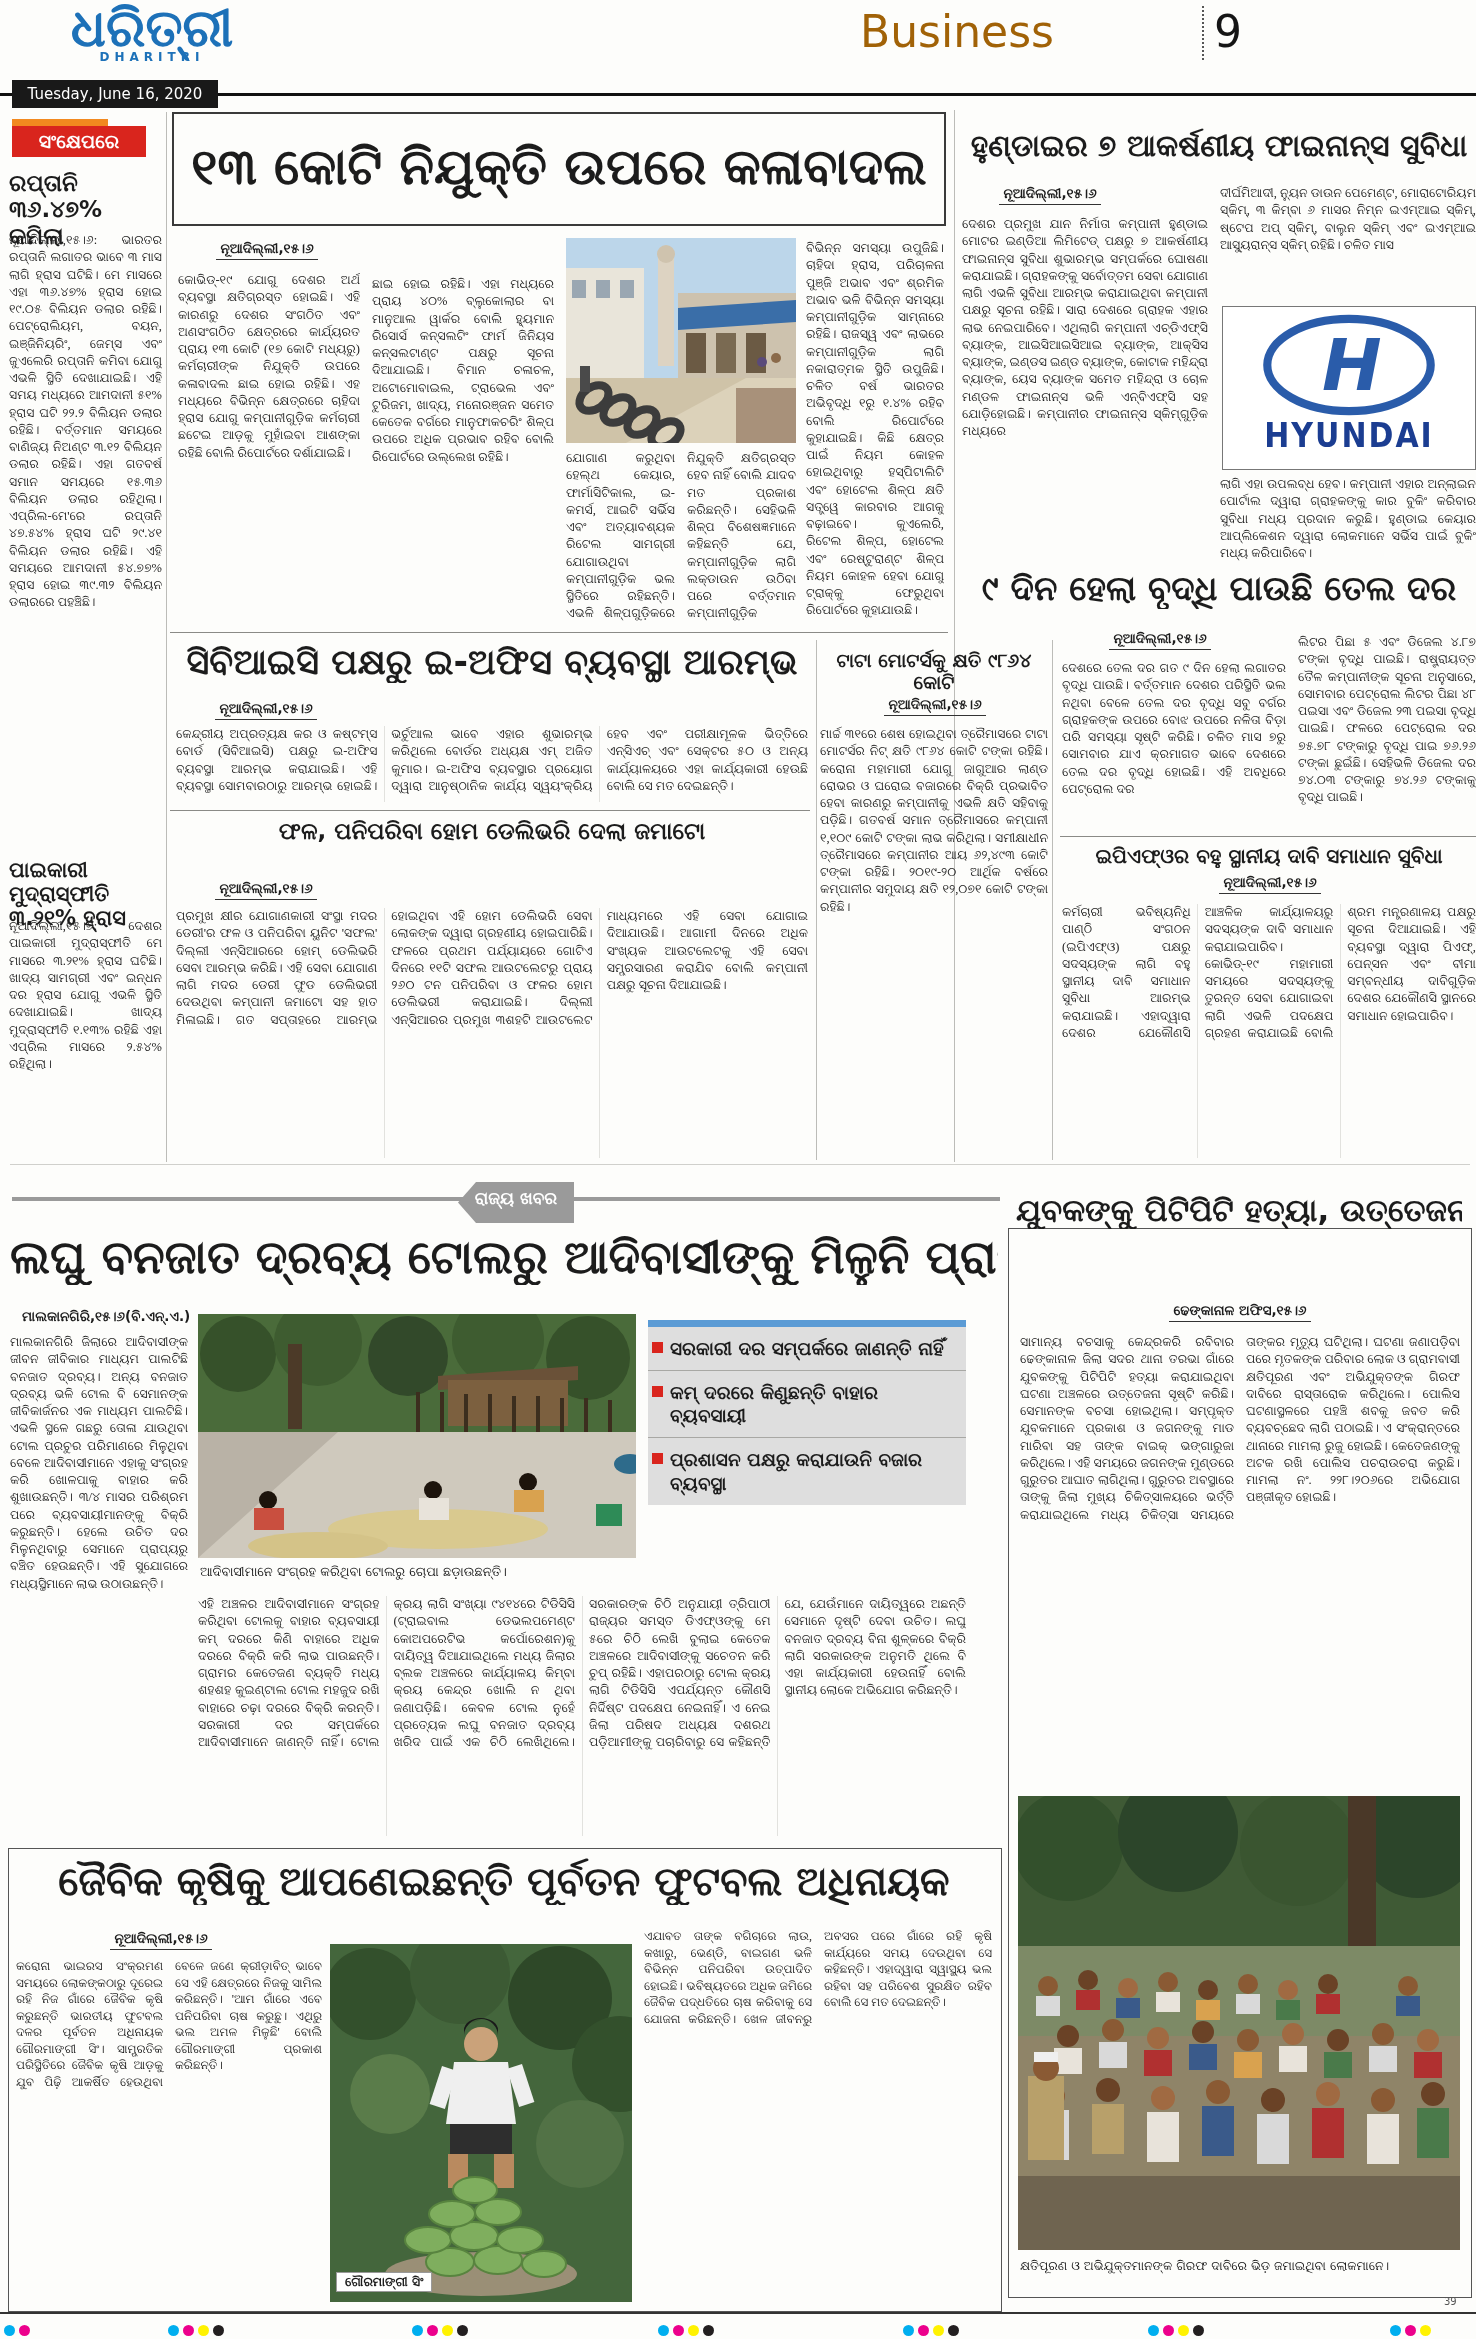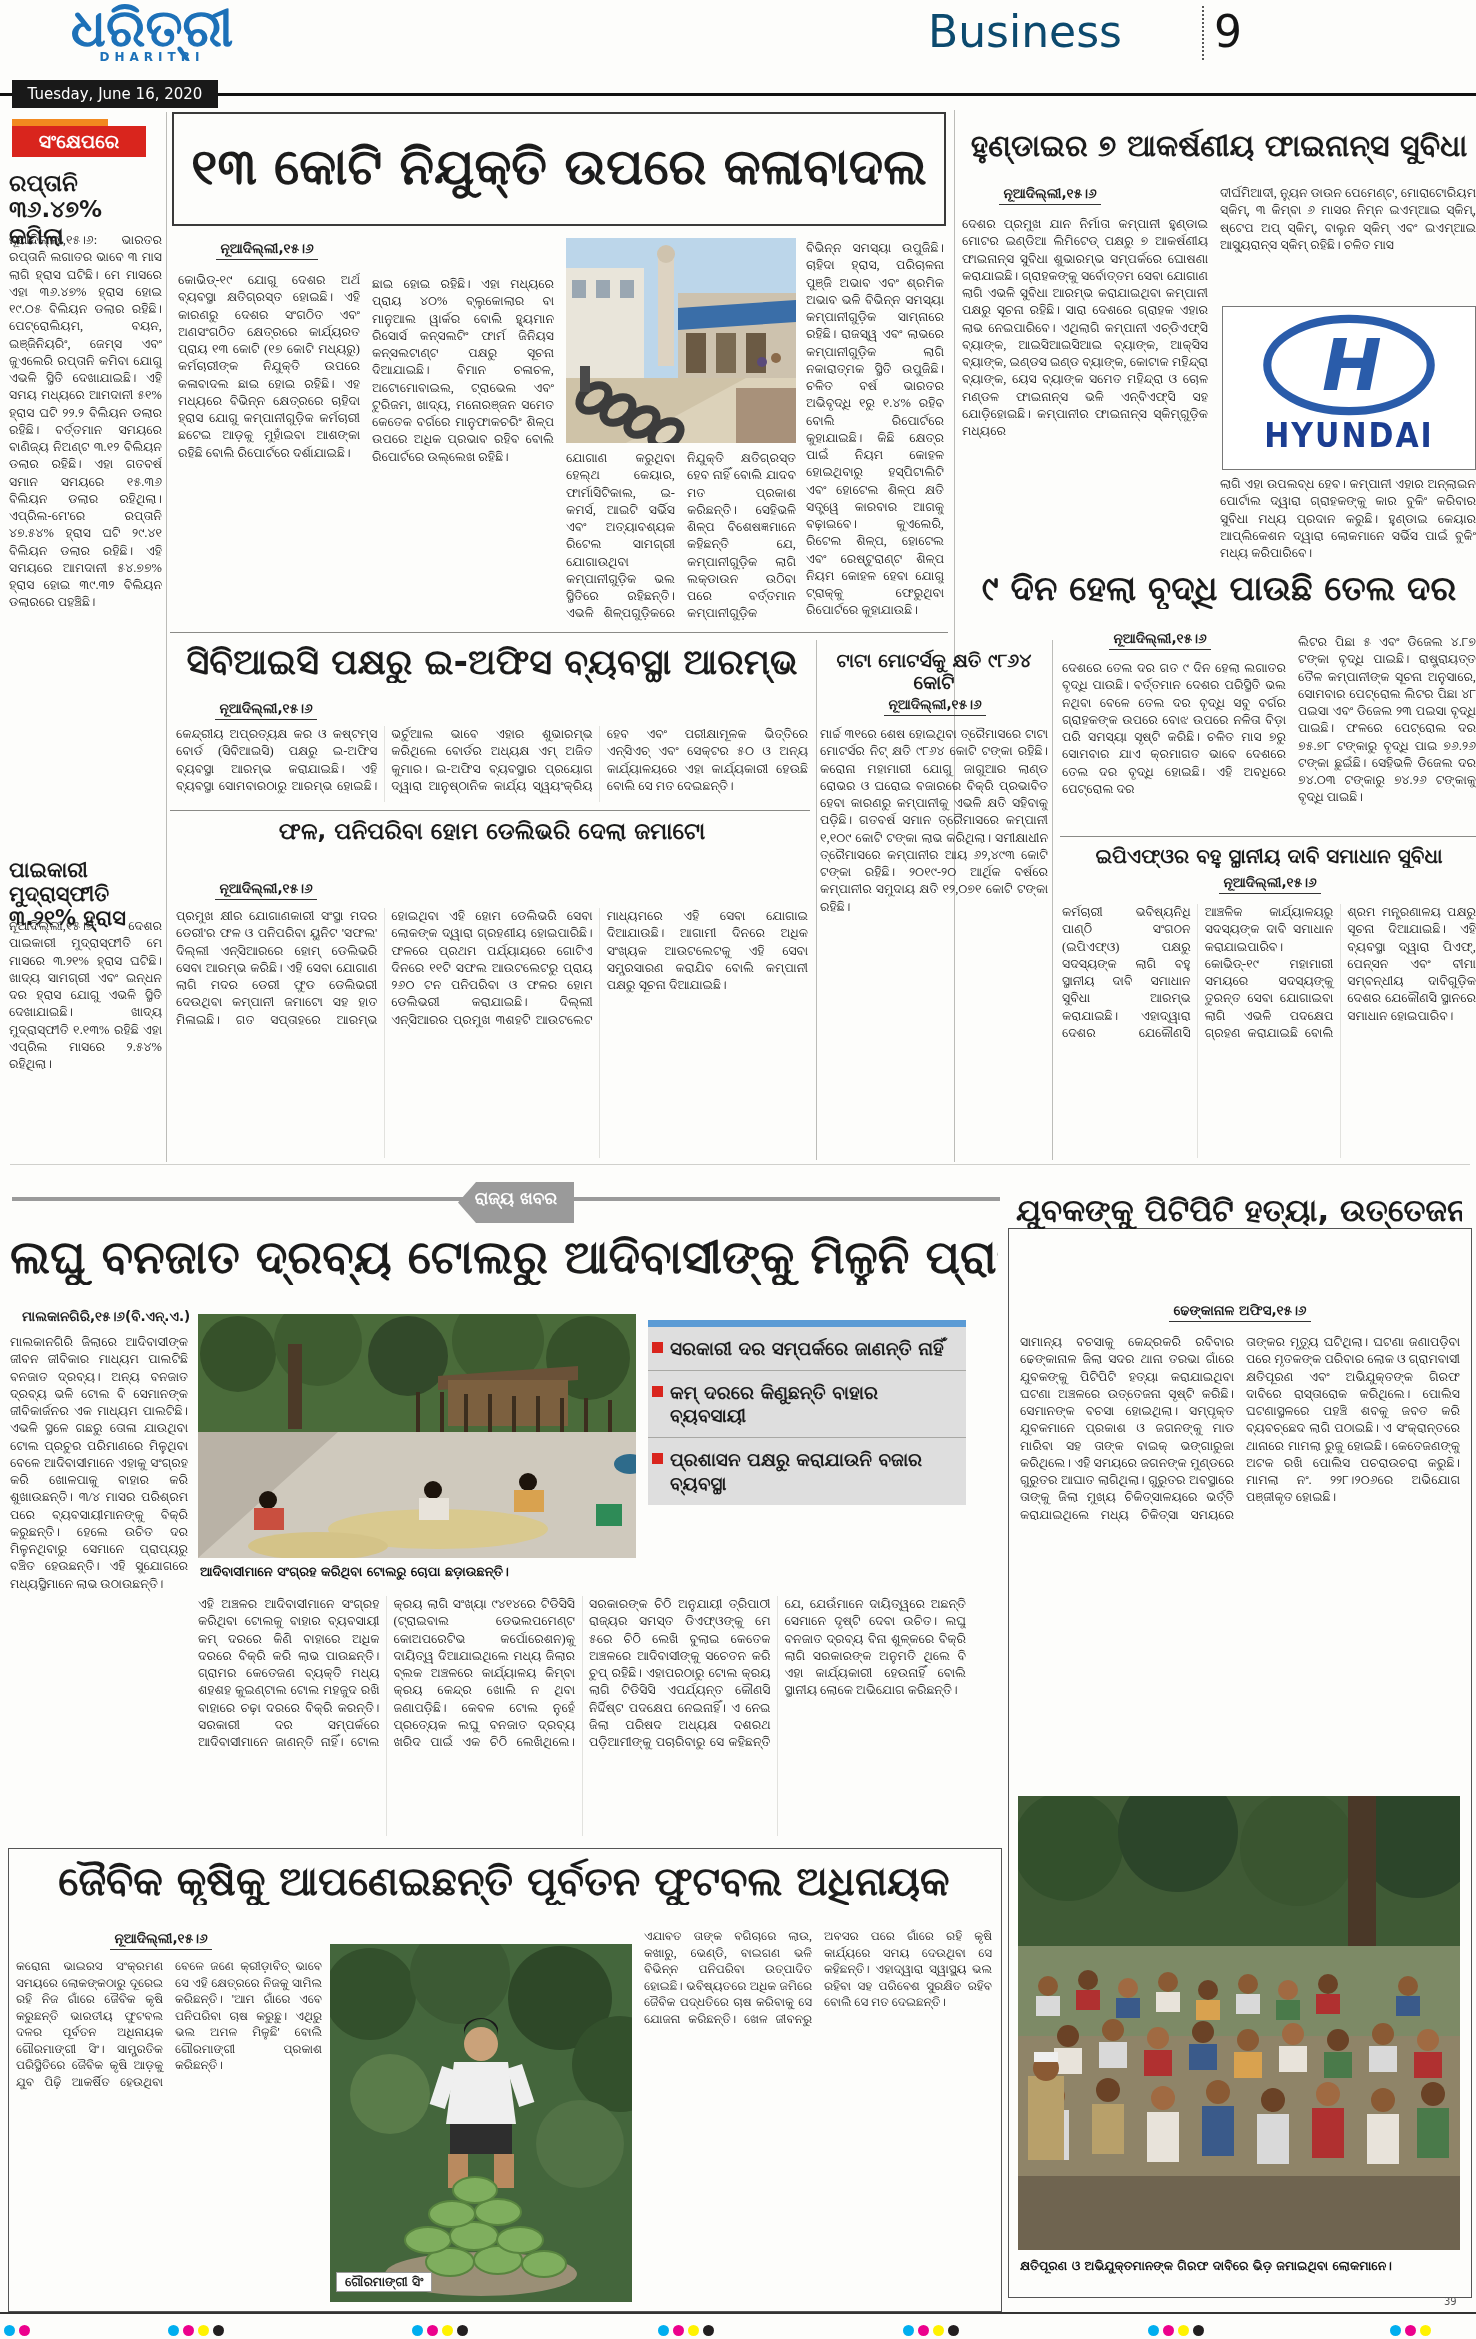--- a/index.html
+++ b/index.html
@@ -9,39 +9,39 @@
   .bodytxt{font-size:12.5px;line-height:1.38;text-align:justify;overflow:hidden;color:#222;font-family:Liberation Serif, serif;}
   .cols2{column-count:2;column-gap:12px;}
   .cols3{column-count:3;column-gap:14px;column-rule:1px solid #e2e2de;}
   .cols4{column-count:4;column-gap:14px;column-rule:1px solid #e2e2de;}
   .dateline{font-weight:bold;font-size:13.5px;text-align:center;}
   .dateline span{border-bottom:1.5px solid #333;padding:0 4px 2px 4px;display:inline-block;}
   .headline{font-weight:bold;text-align:center;white-space:nowrap;overflow:hidden;}
   .rule-h{background:#8a8a86;height:1px;}
   .rule-v{background:#bcbcb8;width:1px;}
   .box-border{border:2px solid #3a3a3a;}
-  .caption{font-size:13px;font-weight:700;color:#111;}
+  .caption{font-size:13px;font-weight:400;color:#111;}
   .dot{display:inline-block;width:11px;height:11px;border-radius:50%;margin-right:4px;vertical-align:middle;}
   .hl-item{position:relative;padding:10px 6px 10px 22px;font-size:18.5px;font-weight:bold;line-height:1.25;}
   .hl-item + .hl-item{border-top:1px solid #a8a8a4;}
   .hl-sq{position:absolute;left:4px;top:15px;width:11px;height:11px;background:#d9251d;}
   .photo{overflow:hidden;background:#ccc;}
   .photo svg{display:block;}
 </style>
 </head>
 <body>
 
 <div id="page">
 
   <div class="abs" style="left:52px;top:2px;width:200px;text-align:center;">
     <div style="font-size:52px;font-weight:bold;color:#1d71b8;line-height:1.0;">ଧରିତ୍ରୀ</div>
     <div style="font-size:12px;font-weight:bold;color:#1d71b8;letter-spacing:5px;margin-top:-4px;">DHARITRI</div>
   </div>
 
-  <div class="abs" style="left:860px;top:6px;width:330px;font-size:44px;text-align:center;color:#0c4a6e;">Business</div>
+  <div class="abs" style="left:860px;top:6px;width:330px;font-size:44px;text-align:left;color:#a16207;">Business</div>
   <div class="abs" style="left:1202px;top:6px;height:54px;border-left:2px dotted #555;"></div>
   <div class="abs" style="left:1214px;top:6px;width:50px;font-size:44px;color:#151515;">9</div>
 
   <div class="abs" style="left:0;top:93px;width:1476px;height:3px;background:#111;"></div>
   <div class="abs" style="left:12px;top:80px;width:206px;height:28px;background:#191919;color:#fff;font-size:15px;text-align:center;line-height:28px;">Tuesday, June 16, 2020</div>
 
   <div class="abs" style="left:12px;top:119px;width:96px;height:7px;background:#f2891f;"></div>
   <div class="abs" style="left:12px;top:126px;width:134px;height:31px;background:#d9251d;color:#fff;font-weight:bold;font-size:19px;text-align:center;line-height:31px;">ସଂକ୍ଷେପରେ</div>
 
   <div class="abs" style="left:9px;top:170px;width:152px;font-size:23px;font-weight:bold;line-height:1.15;">ରପ୍ତାନି ୩୬.୪୭% କମିଲା</div>

